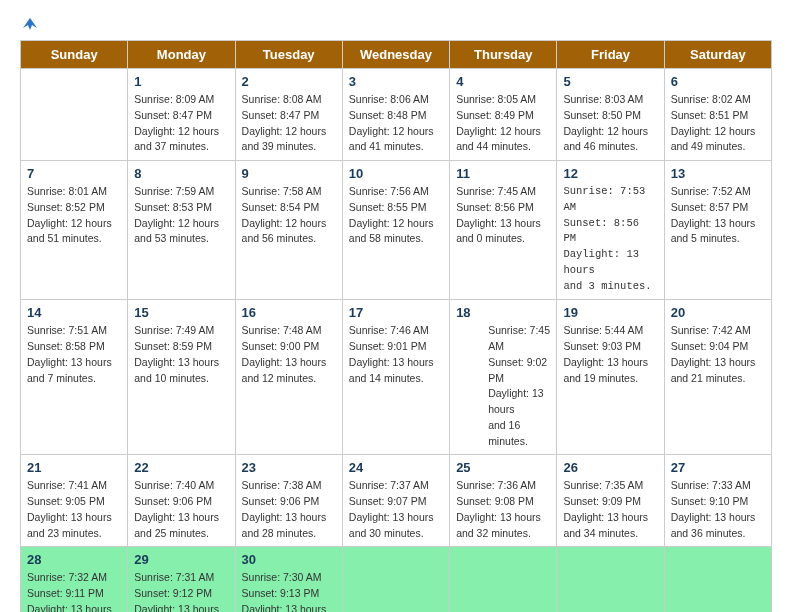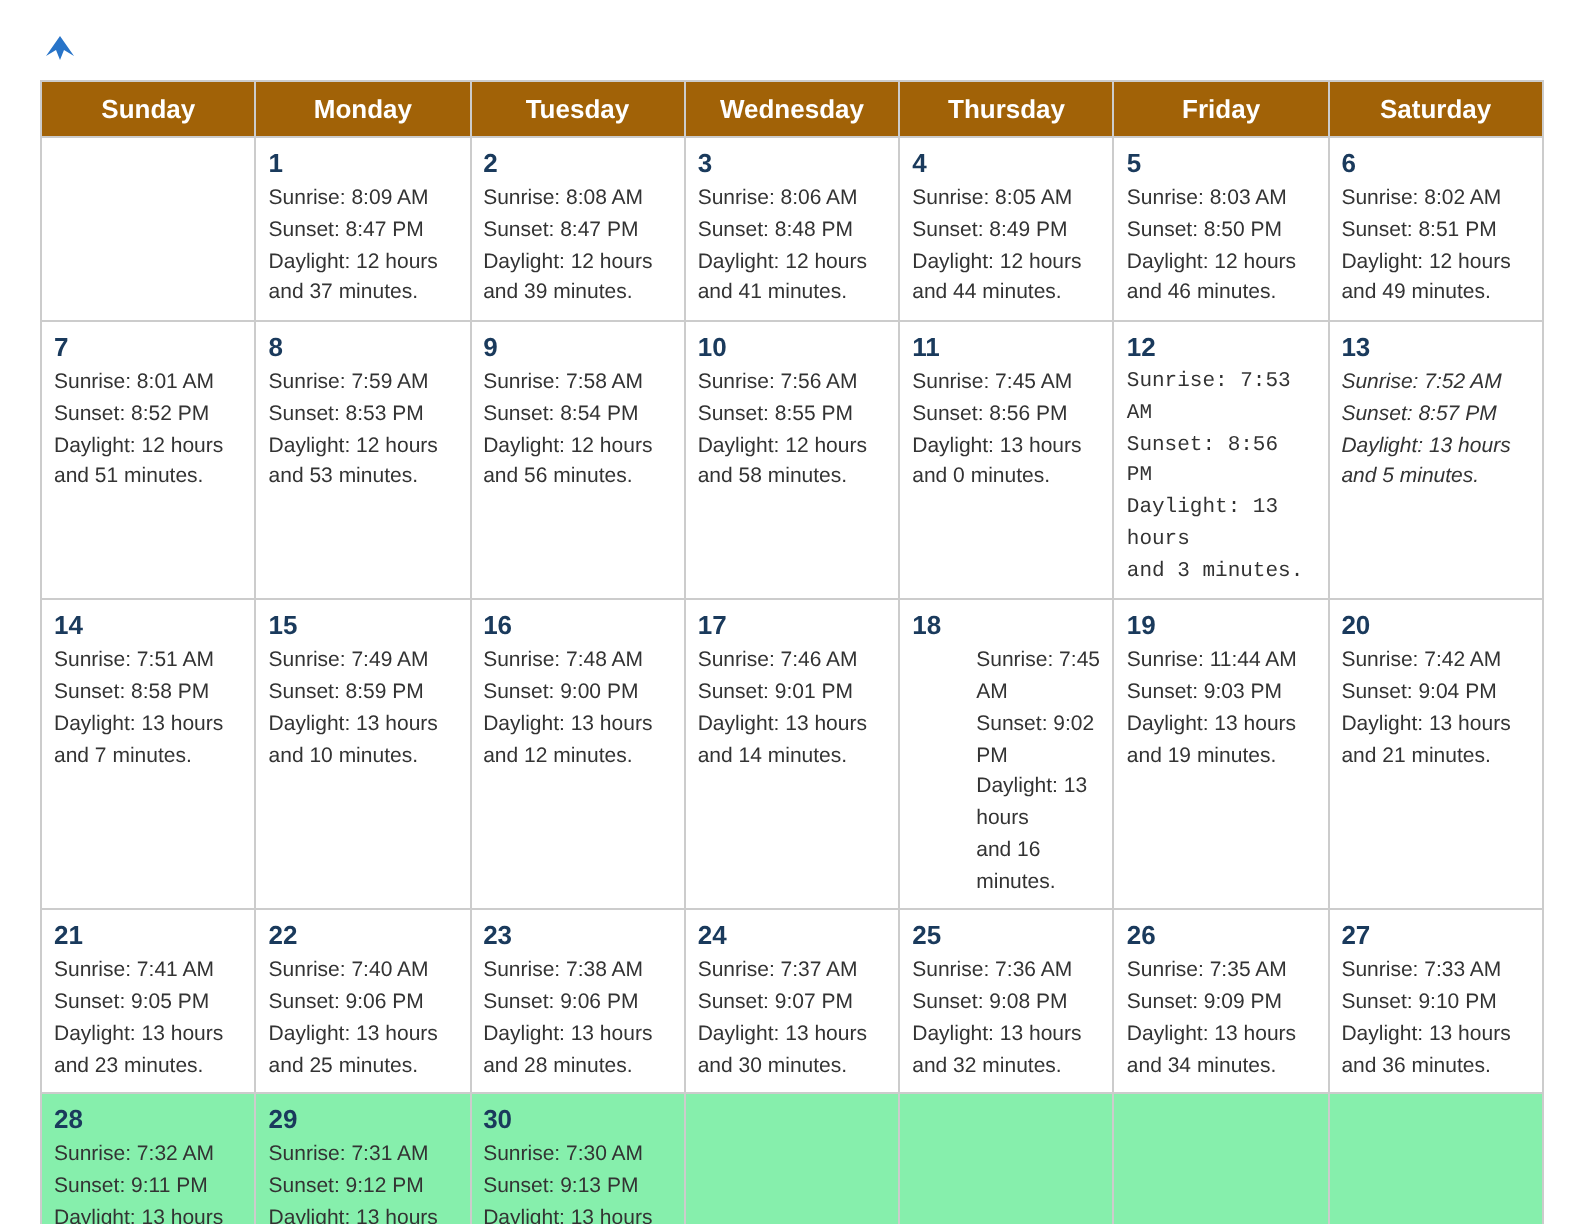--- a/index.html
+++ b/index.html
@@ -176,21 +176,21 @@
         </td>
         <td>
           <span class="day-num">12</span>
           <div class="day-info" style="white-space: pre-line; font-family: Liberation Mono, monospace;">Sunrise: 7:53 AM
 Sunset: 8:56 PM
 Daylight: 13 hours
 and 3 minutes.</div>
         </td>
         <td>
           <span class="day-num">13</span>
-          <div class="day-info" style="white-space: pre-line; font-style: italic;">Sunrise: 7:52 AM
+          <div class="day-info" style="white-space: pre-line;">Sunrise: 7:52 AM
 Sunset: 8:57 PM
 Daylight: 13 hours
 and 5 minutes.</div>
         </td>
       </tr>
       <tr class="week-row">
         <td>
           <span class="day-num">14</span>
           <div class="day-info" style="white-space: pre-line;">Sunrise: 7:51 AM
 Sunset: 8:58 PM
@@ -220,21 +220,21 @@
         </td>
         <td>
           <span class="day-num">18</span>
           <div class="day-info" style="white-space: pre-line; margin-left: 32px;">Sunrise: 7:45 AM
 Sunset: 9:02 PM
 Daylight: 13 hours
 and 16 minutes.</div>
         </td>
         <td>
           <span class="day-num">19</span>
-          <div class="day-info" style="white-space: pre-line;">Sunrise: 11:44 AM
+          <div class="day-info" style="white-space: pre-line;">Sunrise: 5:44 AM
 Sunset: 9:03 PM
 Daylight: 13 hours
 and 19 minutes.</div>
         </td>
         <td>
           <span class="day-num">20</span>
           <div class="day-info" style="white-space: pre-line;">Sunrise: 7:42 AM
 Sunset: 9:04 PM
 Daylight: 13 hours
 and 21 minutes.</div>

